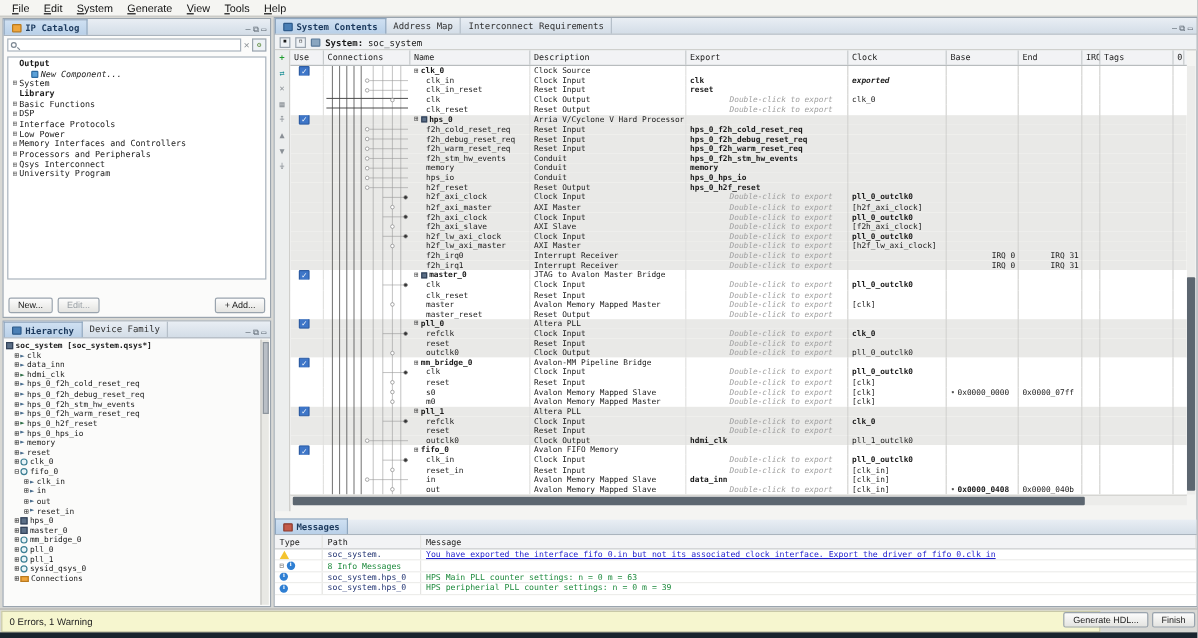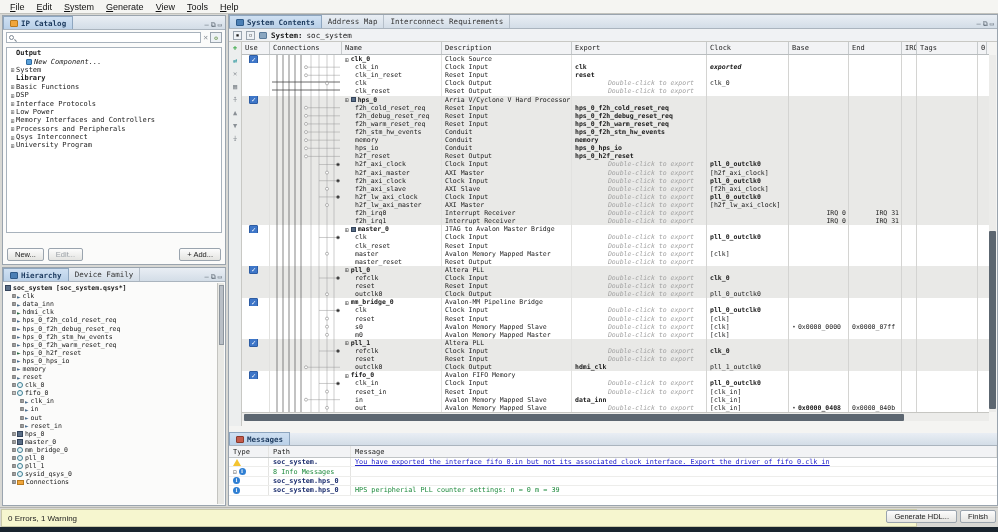--- a/index.html
+++ b/index.html
@@ -99,21 +99,21 @@
     border-bottom:1px solid #aab4be;display:flex;align-items:flex-end;font-size:7.5px;}
   #msg-header{position:absolute;left:0;top:431px;width:768px;height:12px;background:#f2f3f5;
     border-bottom:1px solid #c0c4c6;display:flex;font-size:7px;}
   #msg-rows{position:absolute;left:0;top:443px;width:768px;height:47px;background:#fff;font-size:6.8px;overflow:hidden;}
   .mrow{display:flex;height:9.4px;align-items:center;border-bottom:1px solid #ededeb;}
   .mcell{height:100%;display:flex;align-items:center;padding-left:4px;overflow:hidden;white-space:nowrap;flex:none;border-right:1px solid #e4e4e2;}
   .warn-tri{width:0;height:0;border-left:4px solid transparent;border-right:4px solid transparent;
     border-bottom:7px solid #f4c430;position:relative;margin-right:2px;flex:none;}
   .info-dot{width:7px;height:7px;border-radius:50%;background:#2f7fd3;color:#fff;font-size:5.5px;
     line-height:7px;text-align:center;font-weight:bold;margin-right:2px;flex:none;font-family:"Liberation Serif",serif;}
-  .mpath{font-weight:bold;color:#1c2e6e;}
+  .mpath{font-weight:normal;color:#1c2e6e;}
   .mwarn{color:#2222cc;text-decoration:underline;}
   .minfo{color:#1d8a3c;}
   .mgroup-w{color:#2222cc;}
   .mgroup-i{color:#1d8a3c;}
   
   #statusbar{position:absolute;left:0;top:507px;width:998px;height:20px;background:#d8d8d4;
     border-top:1px solid #b4b4b0;display:flex;align-items:center;font-family:"Liberation Sans",sans-serif;}
   #status-yellow{position:absolute;left:1px;top:1px;width:916px;height:18px;background:#f6f6cf;
     border:1px solid #c9c9a8;display:flex;align-items:center;padding-left:6px;font-size:8px;color:#222;}
   #status-buttons{position:absolute;right:2px;top:2px;display:flex;gap:3px;}
@@ -1193,20 +1193,21 @@
             <span class="info-dot">i</span>
           </div>
           <div class="mcell mgroup-i" style="width: 82px;">8 Info Messages</div>
           <div class="mcell minfo" style="width: 646px; border-right: none;"></div>
         </div>
         <div class="mrow">
           <div class="mcell" style="width: 40px;">
             <span class="info-dot">i</span>
           </div>
           <div class="mcell mpath" style="width: 82px;">soc_system.hps_0</div>
+          <div class="mcell minfo" style="width: 646px; border-right: none;">HPS Main PLL counter settings: n = 0 m = 63</div>
         </div>
         <div class="mrow">
           <div class="mcell" style="width: 40px;">
             <span class="info-dot">i</span>
           </div>
           <div class="mcell mpath" style="width: 82px;">soc_system.hps_0</div>
           <div class="mcell minfo" style="width: 646px; border-right: none;">HPS peripherial PLL counter settings: n = 0 m = 39</div>
         </div>
       </div>
   </div>

